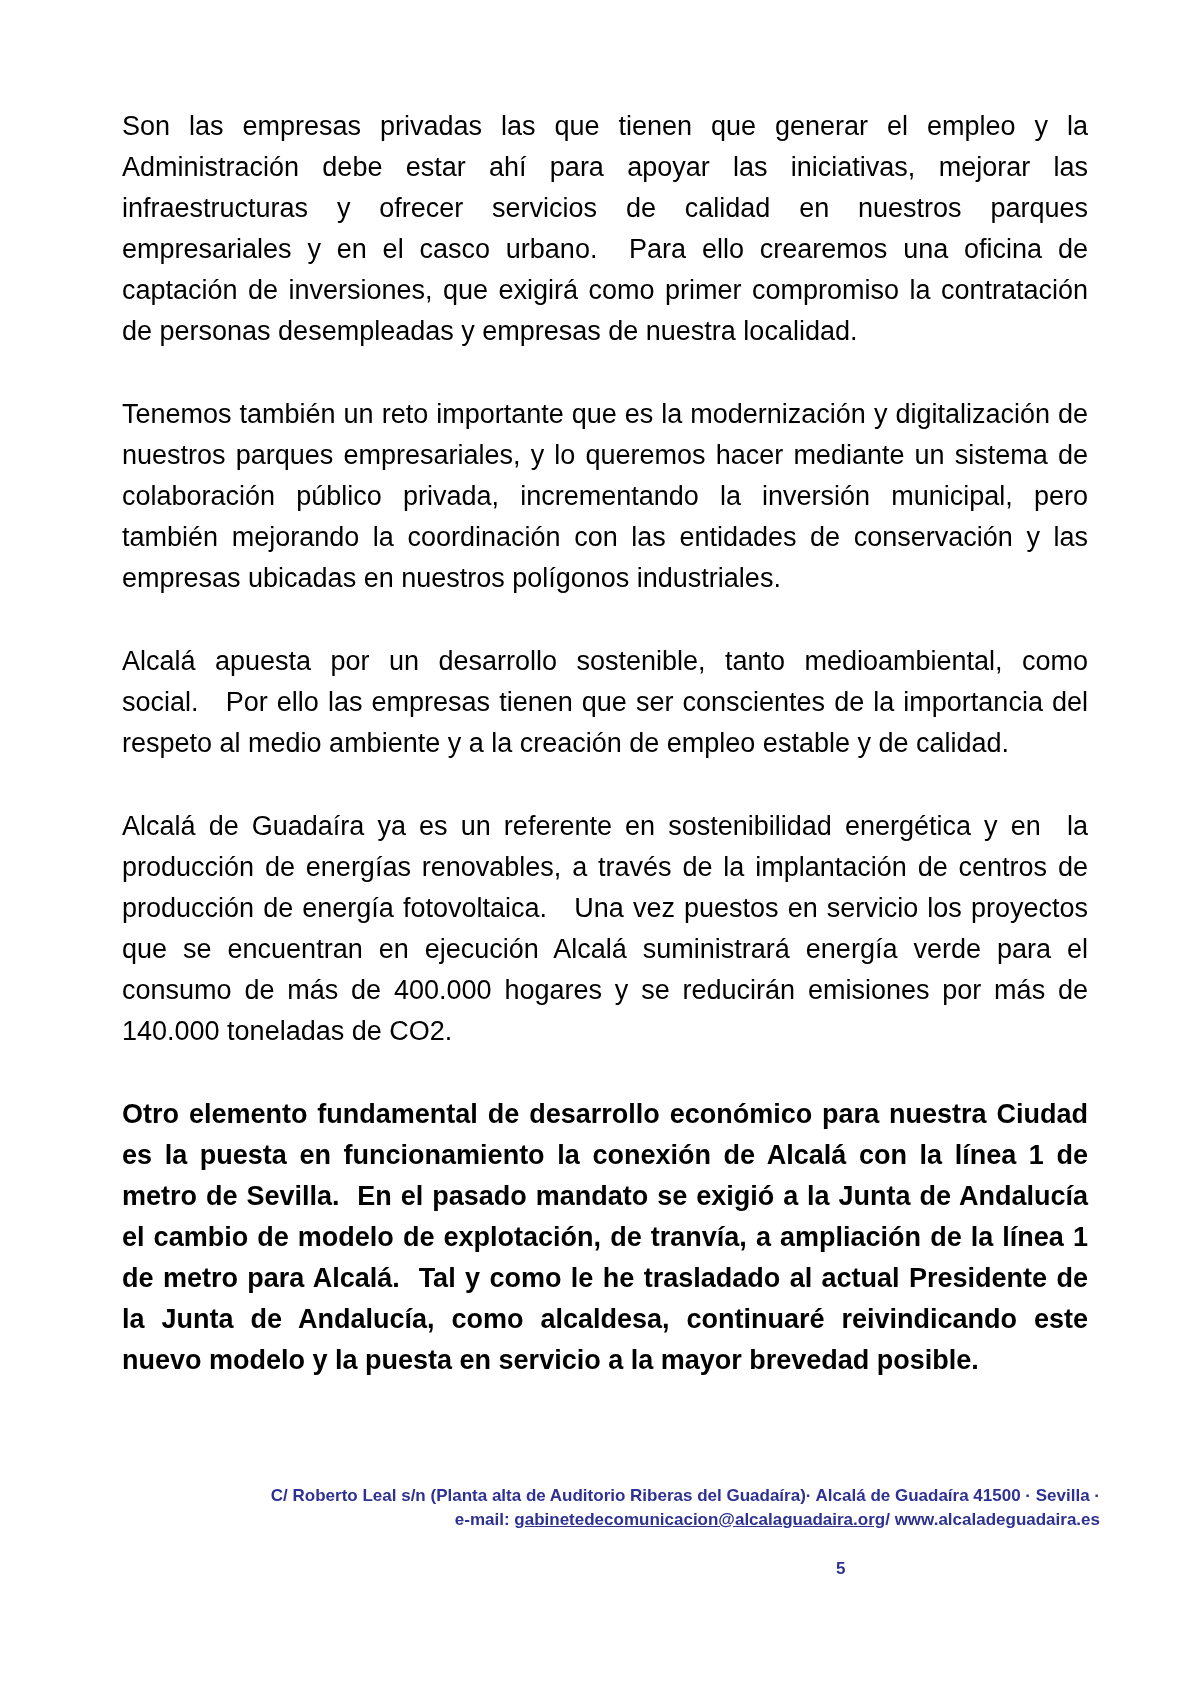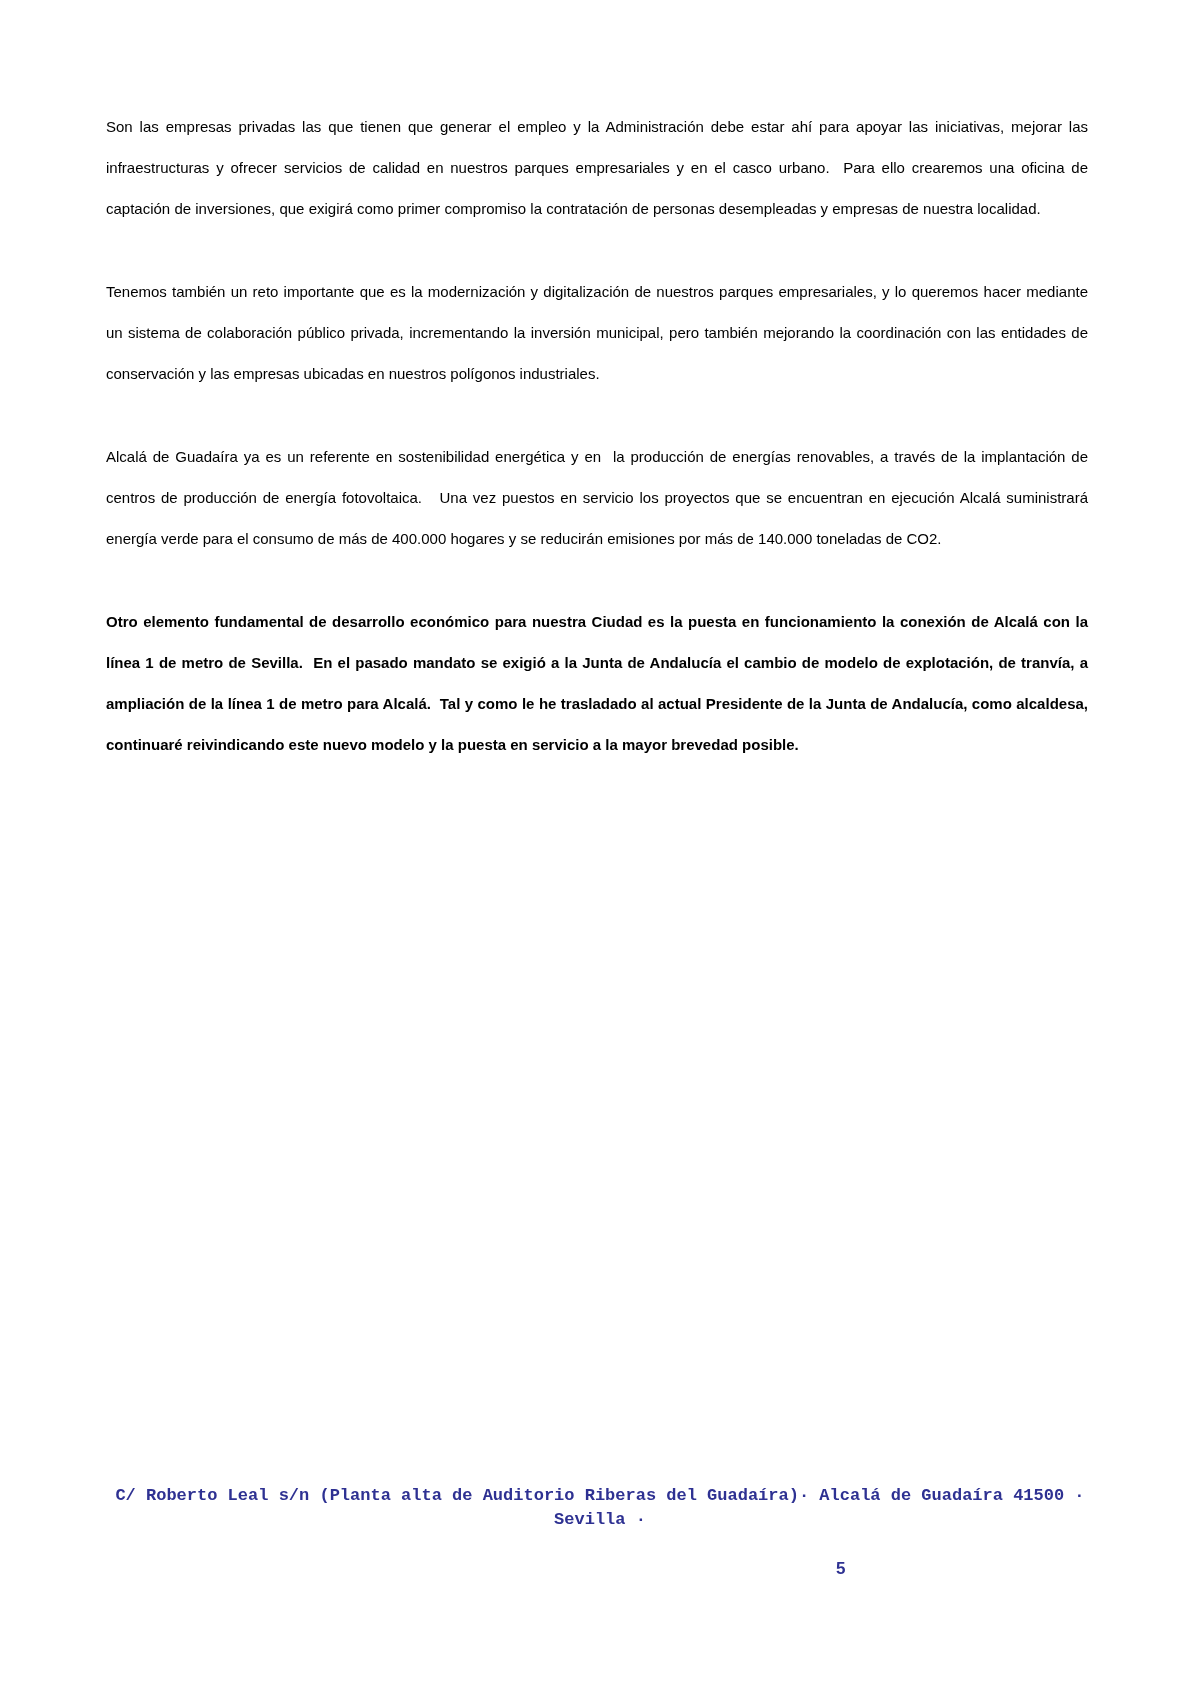--- a/index.html
+++ b/index.html
@@ -16,42 +16,41 @@
     overflow: hidden;
     font-family: "Liberation Sans", "DejaVu Sans", sans-serif;
   }
   .content {
     position: absolute;
     left: 106px;
     top: 106px;
     width: 982px;
   }
   .content p {
-    margin: 0 0 42px 0;
-    font-size: 15px;
+    margin: 0 0 42px 16px;
+    font-size: 27px;
     line-height: 41px;
     color: #000000;
     text-align: justify;
     text-justify: inter-word;
   }
   .content p:last-child {
     margin-bottom: 0;
     font-weight: bold;
   }
   .doc-footer {
     position: absolute;
     left: 100px;
     top: 1484px;
     width: 1000px;
-    text-align: center;
+    text-align: right;
     font-weight: 700;
     font-size: 17px;
     line-height: 24px;
     color: var(--footer-color, #2e3192);
-    font-family: Liberation Mono, monospace;
   }
   .doc-footer .email-link {
     color: inherit;
     text-decoration: underline;
     cursor: pointer;
   }
   .page-number {
     position: absolute;
     left: 836px;
     top: 1558px;
@@ -62,23 +61,25 @@
   }
 </style>
 </head>
 <body>
 
 <div class="page">
 
   <main class="content">
     <p>Son las empresas privadas las que tienen que generar el empleo y la Administración debe estar ahí para apoyar las iniciativas, mejorar las infraestructuras y ofrecer servicios de calidad en nuestros parques empresariales y en el casco urbano.&nbsp; Para ello crearemos una oficina de captación de inversiones, que exigirá como primer compromiso la contratación de personas desempleadas y empresas de nuestra localidad.</p>
     <p>Tenemos también un reto importante que es la modernización y digitalización de nuestros parques empresariales, y lo queremos hacer mediante un sistema de colaboración público privada, incrementando la inversión municipal, pero también mejorando la coordinación con las entidades de conservación y las empresas ubicadas en nuestros polígonos industriales.</p>
+    <p>Alcalá apuesta por un desarrollo sostenible, tanto medioambiental, como social.&nbsp;&nbsp; Por ello las empresas tienen que ser conscientes de la importancia del respeto al medio ambiente y a la creación de empleo estable y de calidad.</p>
     <p>Alcalá de Guadaíra ya es un referente en sostenibilidad energética y en&nbsp; la producción de energías renovables, a través de la implantación de centros de producción de energía fotovoltaica.&nbsp;&nbsp; Una vez puestos en servicio los proyectos que se encuentran en ejecución Alcalá suministrará energía verde para el consumo de más de 400.000 hogares y se reducirán emisiones por más de 140.000 toneladas de CO2.</p>
     <p>Otro elemento fundamental de desarrollo económico para nuestra Ciudad es la puesta en funcionamiento la conexión de Alcalá con la línea 1 de metro de Sevilla.&nbsp; En el pasado mandato se exigió a la Junta de Andalucía el cambio de modelo de explotación, de tranvía, a ampliación de la línea 1 de metro para Alcalá.&nbsp; Tal y como le he trasladado al actual Presidente de la Junta de Andalucía, como alcaldesa, continuaré reivindicando este nuevo modelo y la puesta en servicio a la mayor brevedad posible.</p>
   </main>
 
   <footer class="doc-footer">
     <div>C/ Roberto Leal s/n (Planta alta de Auditorio Riberas del Guadaíra)· Alcalá de Guadaíra 41500 · Sevilla ·</div>
+    <div><span>e-mail: </span><a class="email-link">gabinetedecomunicacion@alcalaguadaira.org</a><span>/ www.alcaladeguadaira.es</span></div>
   </footer>
 
   <div class="page-number">5</div>
 
 </div>
 
 </body></html>

